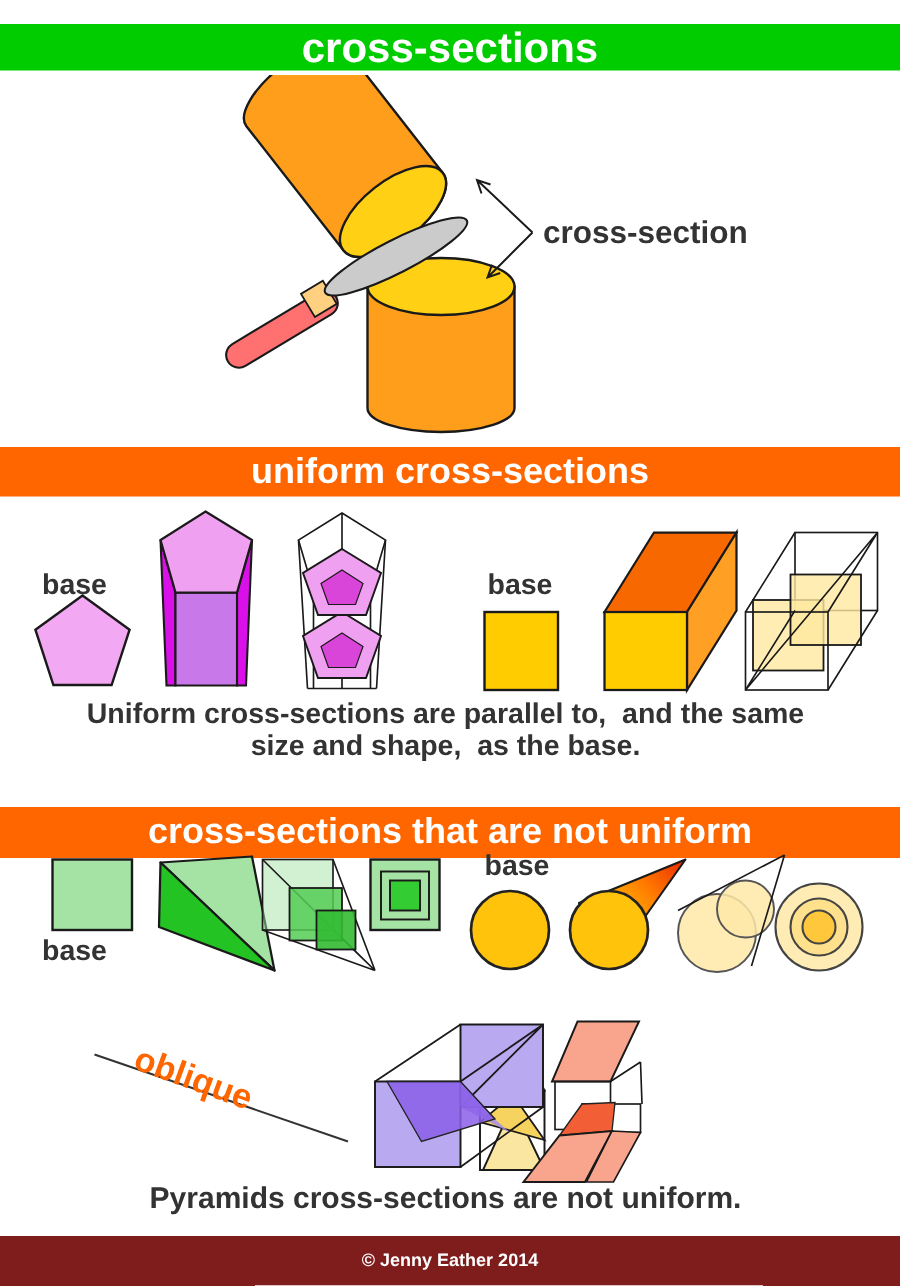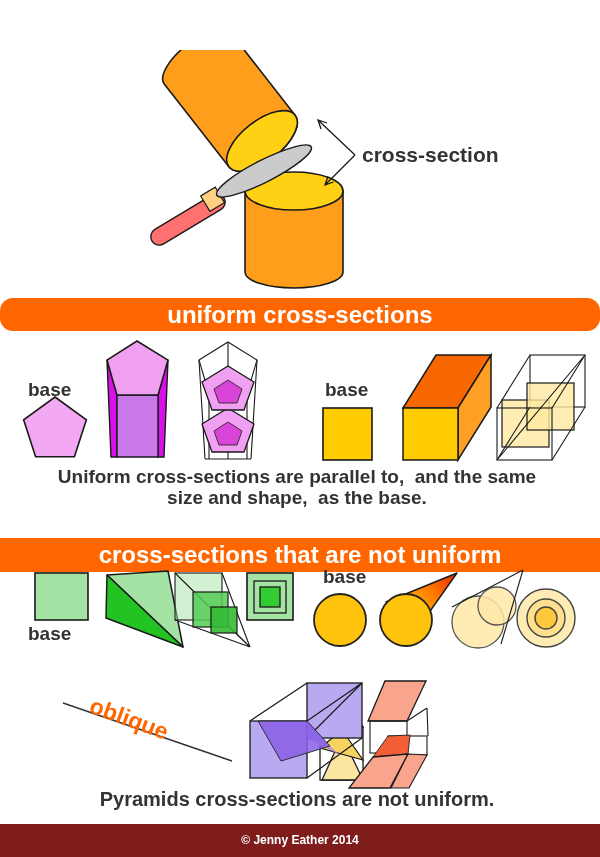--- a/index.html
+++ b/index.html
@@ -2,38 +2,41 @@
 <html><head>
 <meta charset="utf-8">
 <style>
   html,body{margin:0;padding:0;background:#ffffff;}
   #poster{
     position:relative;width:600px;height:857px;background:#ffffff;overflow:hidden;
     font-family:"Liberation Sans","DejaVu Sans",sans-serif;
   }
   .bar{position:absolute;left:0;width:600px;text-align:center;color:#ffffff;font-weight:bold;}
   .bar-title{top:16px;height:31px;line-height:31px;font-size:28px;background:#00CC00;}
-  .bar-orange1{top:298px;height:33px;line-height:33px;font-size:24px;background:#FF6600;border-radius:13px;}
+  .bar-orange1{top:298px;height:33px;line-height:33px;font-size:24px;background:#FF6600;}
   .bar-orange2{top:538px;height:34px;line-height:34px;font-size:24px;background:#FF6600;}
   .bar-footer{top:824px;height:46px;line-height:33px;font-size:12px;background:#7f1d1d;}
   .fig{position:absolute;left:0;width:600px;}
   .caption{
     position:absolute;left:0;width:594px;text-align:center;color:#333333;
     font-weight:bold;font-size:19px;line-height:21px;white-space:pre-wrap;
   }
   #caption-uniform{top:466px;}
   #caption-pyramids{top:652px;}
   #caption-oblique{top:789px;font-size:20px;}
   svg text{font-family:"Liberation Sans","DejaVu Sans",sans-serif;}
 </style>
 </head>
 <body>
 
 <div id="poster">
 
+  <div class="bar bar-title">
+    <span>cross-sections</span>
+  </div>
 
   <svg class="fig" style="top:50px" width="600" height="245" viewBox="0 0 600 245">
 
     <g>
       <path d="M 245 141 L 245 222 A 49 16 0 0 0 343 222 L 343 141 Z" fill="#FF9E1B" stroke="#1a1a1a" stroke-width="1.6"></path>
       <ellipse cx="294" cy="141" rx="49" ry="19" fill="#FFD013" stroke="#1a1a1a" stroke-width="1.6"></ellipse>
     </g>
 
     <g transform="translate(262,91) rotate(-38)">
       <path d="M -42 -105 A 42 17 0 0 1 42 -105 L 42 0 A 42 20 0 0 1 -42 0 Z" fill="#FF9E1B" stroke="#1a1a1a" stroke-width="1.6"></path>

